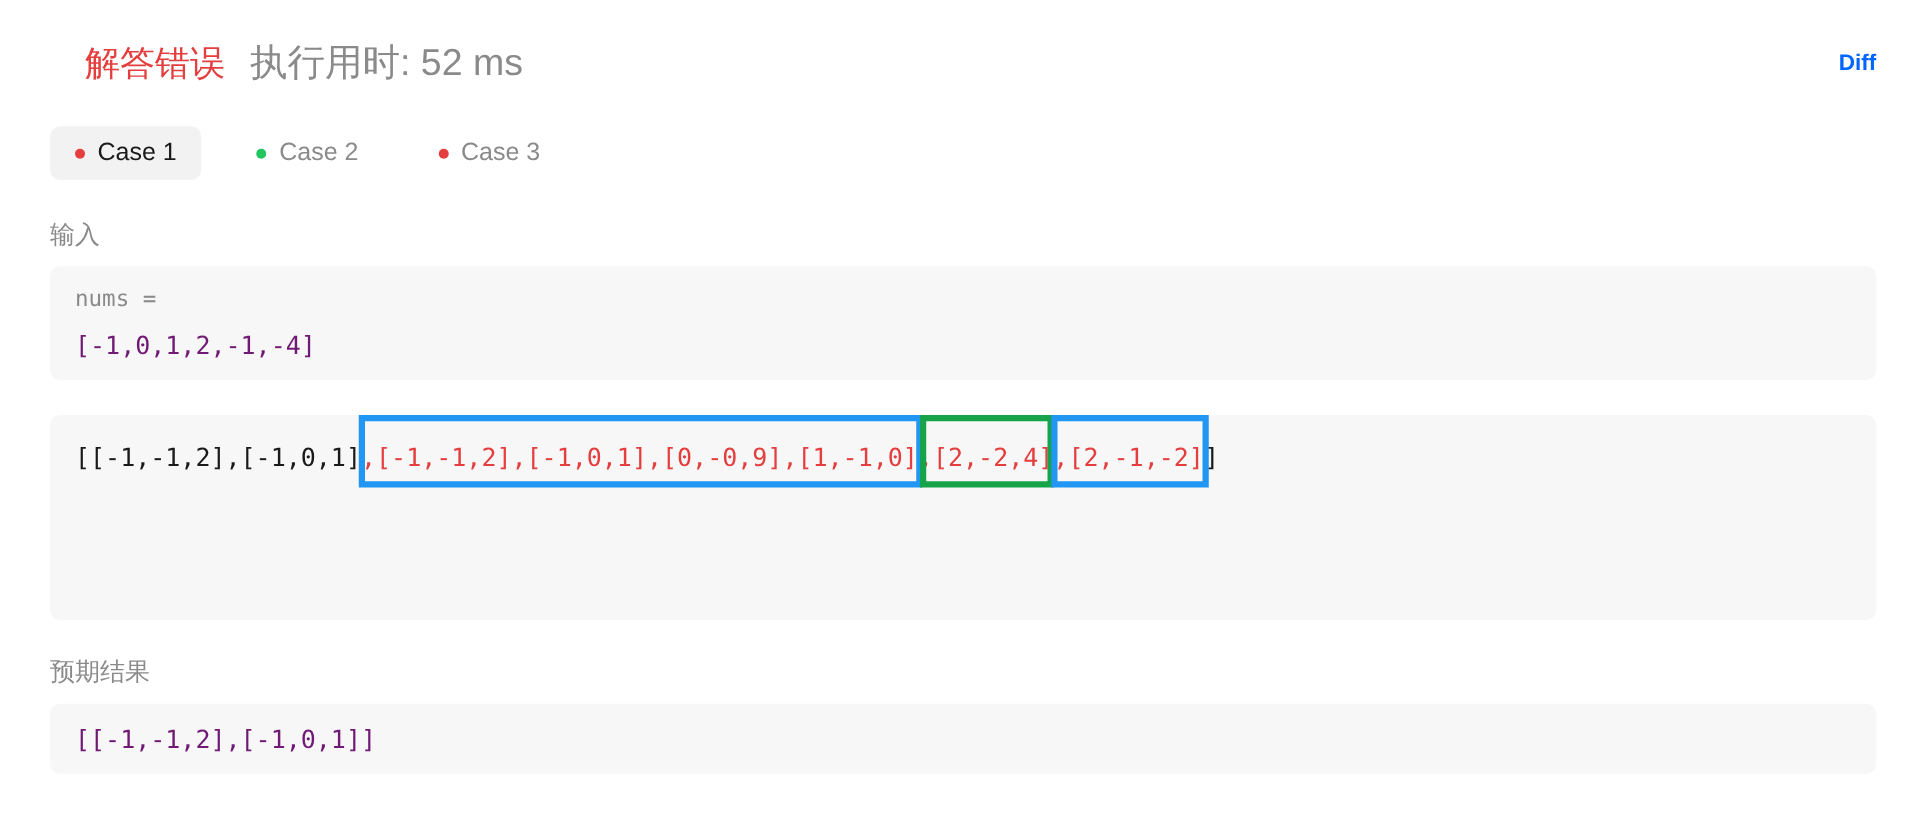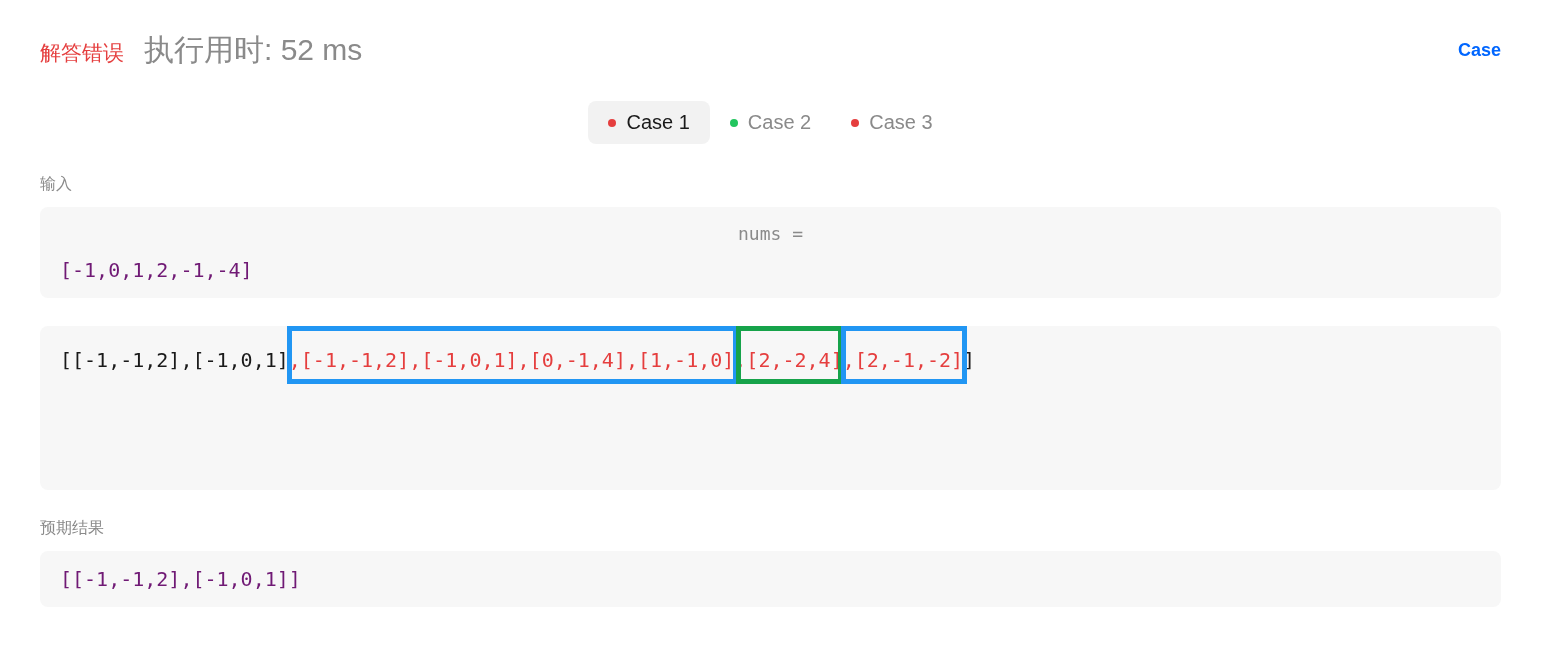--- a/index.html
+++ b/index.html
@@ -19,37 +19,38 @@
       justify-content: space-between;
       margin-bottom: 30px;
     }
     .header-left {
       display: flex;
       align-items: baseline;
       gap: 20px;
     }
     .title-error {
       color: #e53e3e;
-      font-size: 21px;
+      font-size: 28px;
       font-weight: 400;
+      margin-left: 28px;
     }
     .runtime {
       color: #8a8a8a;
       font-size: 30px;
       font-weight: 400;
     }
     .diff-link {
       color: #0066ff;
       font-size: 18px;
       font-weight: 600;
     }
     .tabs {
       display: flex;
+      gap: 24px;
       margin-bottom: 30px;
-      justify-content: center;
     }
     .tab {
       display: flex;
       align-items: center;
       gap: 10px;
       padding: 10px 20px;
       border-radius: 8px;
       cursor: pointer;
       font-size: 20px;
       font-weight: 500;
@@ -65,40 +66,39 @@
     .dot {
       width: 8px;
       height: 8px;
       border-radius: 50%;
       display: inline-block;
     }
     .dot.red { background: #e53e3e; }
     .dot.green { background: #22c55e; }
     .section-label {
       color: #8a8a8a;
-      font-size: 16px;
+      font-size: 20px;
       margin-bottom: 12px;
       font-weight: 400;
     }
     .code-box {
       background: #f7f7f7;
       border-radius: 8px;
       padding: 16px 20px;
       font-family: "SF Mono", Menlo, Consolas, monospace;
       font-size: 20px;
       color: #1a1a1a;
       margin-bottom: 28px;
       position: relative;
     }
     .code-label {
       color: #8a8a8a;
       font-size: 18px;
       margin-bottom: 14px;
       font-family: "SF Mono", Menlo, Consolas, monospace;
-      text-align: center;
     }
     .code-value {
       font-family: "SF Mono", Menlo, Consolas, monospace;
       font-size: 20px;
       color: #701a75;
       white-space: pre;
     }
     .output-box {
       background: #f7f7f7;
       border-radius: 8px;
@@ -122,21 +122,21 @@
   </style>
 </head>
 <body>
 
 <div class="container">
   <div class="header-row">
     <div class="header-left">
       <span class="title-error">解答错误</span>
       <span class="runtime">执行用时: 52 ms</span>
     </div>
-    <span class="diff-link">Case</span>
+    <span class="diff-link">Diff</span>
   </div>
 
   <div class="tabs">
     <div class="tab active">
       <span class="dot red"></span>
       <span>Case 1</span>
     </div>
     <div class="tab inactive">
       <span class="dot green"></span>
       <span>Case 2</span>
@@ -146,21 +146,21 @@
       <span>Case 3</span>
     </div>
   </div>
 
   <div class="section-label">输入</div>
   <div class="code-box">
     <div class="code-label">nums =</div>
     <div class="code-value">[-1,0,1,2,-1,-4]</div>
   </div>
 
-  <div class="output-box"><span class="seg-black">[[-1,-1,2],[-1,0,1]</span><span class="seg-red">,</span><span class="seg-red" id="diff1">[-1,-1,2],[-1,0,1],[0,-1,4],[1,-1,0]</span><span class="seg-red">,</span><span class="seg-red" id="diff2">[2,-2,4]</span><span class="seg-red">,</span><span class="seg-red" id="diff3">[2,-1,-2]</span><span class="seg-black">]</span>
+  <div class="output-box"><span class="seg-black">[[-1,-1,2],[-1,0,1]</span><span class="seg-red">,</span><span class="seg-red" id="diff1">[-1,-1,2],[-1,0,1],[0,-0,9],[1,-1,0]</span><span class="seg-red">,</span><span class="seg-red" id="diff2">[2,-2,4]</span><span class="seg-red">,</span><span class="seg-red" id="diff3">[2,-1,-2]</span><span class="seg-black">]</span>
     <div class="annot-box annot-blue" id="box1" style="left: 246.828px; top: 0px; width: 451.484px; height: 58px;"></div>
     <div class="annot-box annot-green" id="box2" style="left: 696.359px; top: 0px; width: 106.328px; height: 58px;"></div>
     <div class="annot-box annot-blue" id="box3" style="left: 800.734px; top: 0px; width: 126.375px; height: 58px;"></div>
   </div>
 
   <div class="section-label">预期结果</div>
   <div class="code-box">
     <div class="code-value">[[-1,-1,2],[-1,0,1]]</div>
   </div>
 </div>

